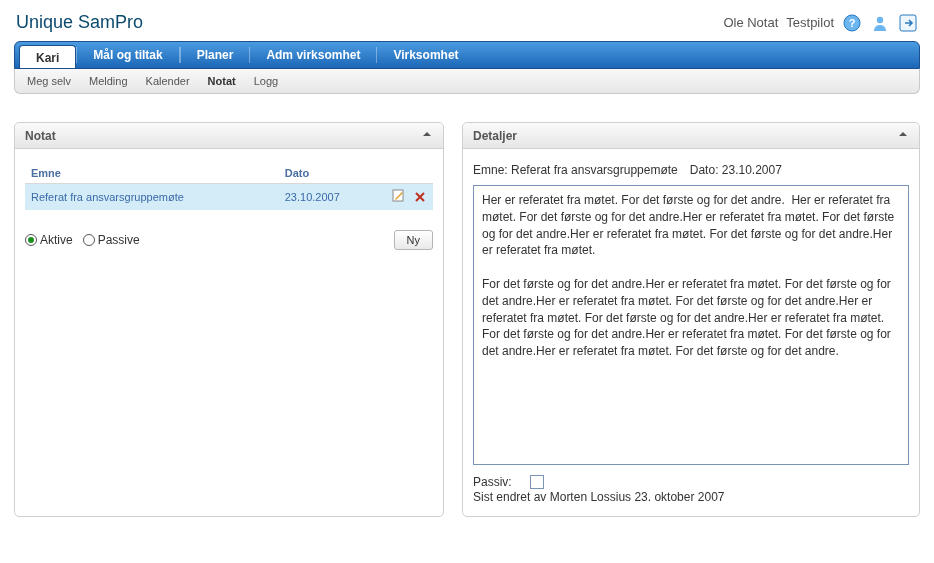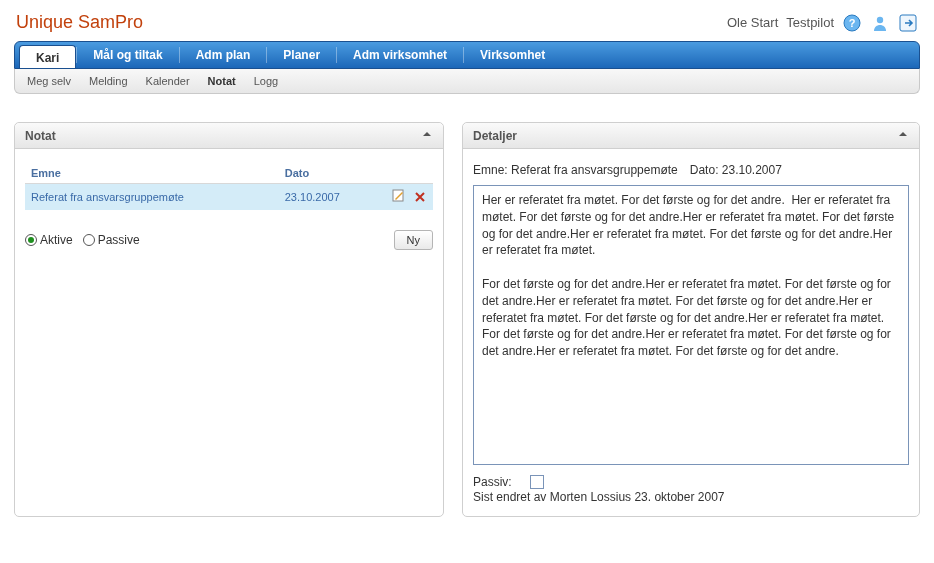--- a/index.html
+++ b/index.html
@@ -16,21 +16,21 @@
     padding: 10px 14px;
   }
   .header {
     display: flex;
     align-items: center;
     justify-content: space-between;
     padding: 2px 2px 8px 2px;
   }
   .app-title {
     font-size: 18px;
-    color: #c2410c;
+    color: #0c4a6e;
     font-weight: normal;
   }
   .header-right {
     display: flex;
     align-items: center;
     gap: 8px;
     color: #555;
     font-size: 13px;
   }
   .icon-btn {
@@ -227,21 +227,21 @@
   }
 </style>
 </head>
 <body>
 
 <div class="outer">
 
   <div class="header">
     <div class="app-title">Unique SamPro</div>
     <div class="header-right">
-      <span>Ole Start</span>
+      <span>Ole Notat</span>
       <span>Testpilot</span>
       <span class="icon-btn">
         <svg width="18" height="18" viewBox="0 0 18 18">
             <circle cx="9" cy="9" r="8" fill="#6bb6f0" stroke="#2a7ac0"></circle>
             <text x="9" y="13" text-anchor="middle" font-size="11" fill="#fff" font-family="Arial" font-weight="bold">?</text>
           </svg>
       </span>
       <span class="icon-btn">
         <svg width="18" height="18" viewBox="0 0 18 18">
             <circle cx="9" cy="6" r="3.2" fill="#6bb6f0"></circle>
@@ -259,23 +259,20 @@
 
   <div class="tabbar">
     <div class="tab active">
         <span>Kari</span>
       </div>
     <div class="tab-sep"></div>
     <div class="tab">
         <span>Mål og tiltak</span>
       </div>
     <div class="tab-sep"></div>
-    <div class="tab">
-        <span>Adm plan</span>
-      </div>
     <div class="tab-sep"></div>
     <div class="tab">
         <span>Planer</span>
       </div>
     <div class="tab-sep"></div>
     <div class="tab">
         <span>Adm virksomhet</span>
       </div>
     <div class="tab-sep"></div>
     <div class="tab">

